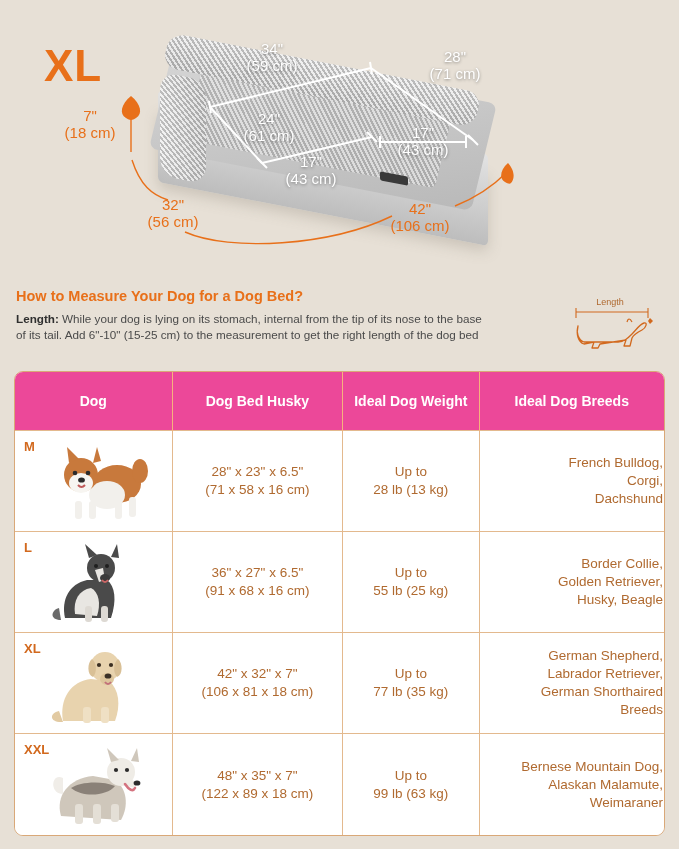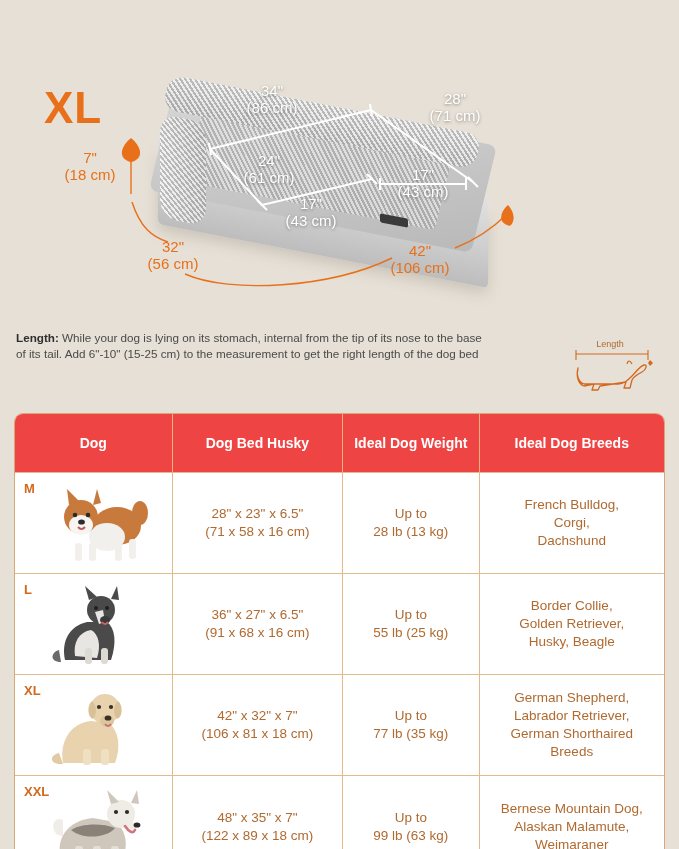--- a/index.html
+++ b/index.html
@@ -7,21 +7,20 @@
     width:679px;height:849px;
     background:#e7e0d6;
     font-family:"Liberation Sans", sans-serif;
     overflow:hidden;position:relative;
   }
   .page{
     position:absolute;inset:0;
     background:#e7e0d6;
     border-radius:4px;
     overflow:hidden;
-    margin-top:42px;
   }
 
   
   .hero{position:absolute;left:0;top:0;width:679px;height:272px;}
   .size-badge{
     position:absolute;left:44px;top:44px;
     font-size:44px;font-weight:bold;color:#e8701a;
     letter-spacing:1px;line-height:1;
   }
 
@@ -95,30 +94,30 @@
 
   
   .tbl{
     position:absolute;left:14px;top:371px;width:651px;height:465px;
     border:1px solid #d9a878;border-radius:9px;
     background:#fff;overflow:hidden;
     box-sizing:border-box;
   }
   table{width:100%;height:100%;border-collapse:collapse;table-layout:fixed;}
   thead th{
-    background:#ef4444;color:#fff;font-size:14px;font-weight:bold;
+    background:#ec4899;color:#fff;font-size:14px;font-weight:bold;
     height:56px;border-right:1px solid #f6b27d;
   }
   thead th:last-child{border-right:none;}
   tbody td{
     border-top:1px solid #e3b98e;border-right:1px solid #e3b98e;
     font-size:13.5px;line-height:18px;color:#b06a30;text-align:center;
     vertical-align:middle;background:#fff;
   }
-  tbody td:last-child{border-right:none;}
+  tbody td:last-child{border-right:none;text-align:right;}
   tbody tr{height:101px;}
   .c-dog{position:relative;text-align:left !important;}
   .sz{
     position:absolute;left:9px;top:7px;font-size:13px;font-weight:bold;color:#d2691e;
   }
   .dogpic{position:absolute;left:30px;top:8px;width:118px;height:84px;}
   .cell-lines span{display:block;}
 </style>
 </head>
 <body>
@@ -162,21 +161,21 @@
       <path d="M185 232 C 230 252, 330 246, 392 216" fill="none" stroke="#e8701a" stroke-width="1.4"></path>
       <path d="M455 206 C 480 196, 495 184, 506 173" fill="none" stroke="#e8701a" stroke-width="1.4"></path>
 
       <line x1="131" y1="120" x2="131" y2="152" stroke="#e8701a" stroke-width="1.4"></line>
       <path d="M131 96 C 121 104, 119 114, 126 118 C 129 120, 131 120, 131 120 C 131 120, 133 120, 136 118 C 143 114, 141 104, 131 96 Z" fill="#e8701a"></path>
 
       <path d="M508 163 C 500 170, 499 179, 505 182 C 508 184, 510 184, 511 183 C 514 180, 516 172, 508 163 Z" fill="#e8701a"></path>
     </svg>
 
     <div class="wlabel" style="left:217px;top:40px;width:110px;">
-      <span>34"</span><br><span>(86 cm)</span>
+      <span>34"</span><br><span>(59 cm)</span>
     </div>
     <div class="wlabel" style="left:400px;top:48px;width:110px;">
       <span>28"</span><br><span>(71 cm)</span>
     </div>
     <div class="wlabel" style="left:214px;top:110px;width:110px;">
       <span>24"</span><br><span>(61 cm)</span>
     </div>
     <div class="wlabel" style="left:368px;top:124px;width:110px;">
       <span>17"</span><br><span>(43 cm)</span>
     </div>
@@ -189,20 +188,21 @@
     </div>
     <div class="olabel" style="left:118px;top:196px;width:110px;">
       <span>32"</span><br><span>(56 cm)</span>
     </div>
     <div class="olabel" style="left:340px;top:200px;width:160px;">
       <span>42"</span><br><span>(106 cm)</span>
     </div>
   </div>
 
   <div class="measure">
+    <h2>How to Measure Your Dog for a Dog Bed?</h2>
     <p>
       <b>Length:</b><span> While your dog is lying on its stomach, internal from the tip of its nose to the base</span><br>
       <span>of its tail. Add 6"-10" (15-25 cm) to the measurement to get the right length of the dog bed</span><br>
     </p>
 
     <svg class="dogdiagram" viewBox="0 0 92 62">
       <text x="40" y="13" font-size="9" fill="#b06a30" text-anchor="middle" font-family="Liberation Sans, sans-serif">Length</text>
       <line x1="6" y1="20" x2="78" y2="20" stroke="#d2691e" stroke-width="1.1"></line>
       <line x1="6" y1="16" x2="6" y2="26" stroke="#d2691e" stroke-width="1.1"></line>
       <line x1="78" y1="16" x2="78" y2="26" stroke="#d2691e" stroke-width="1.1"></line>

